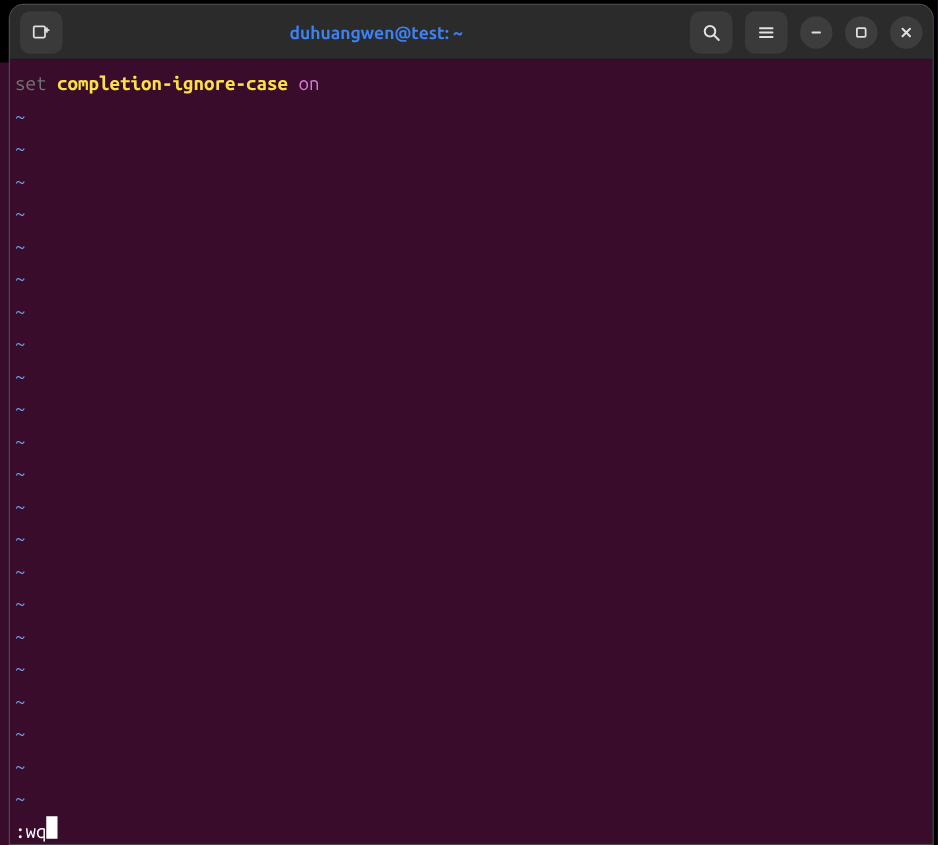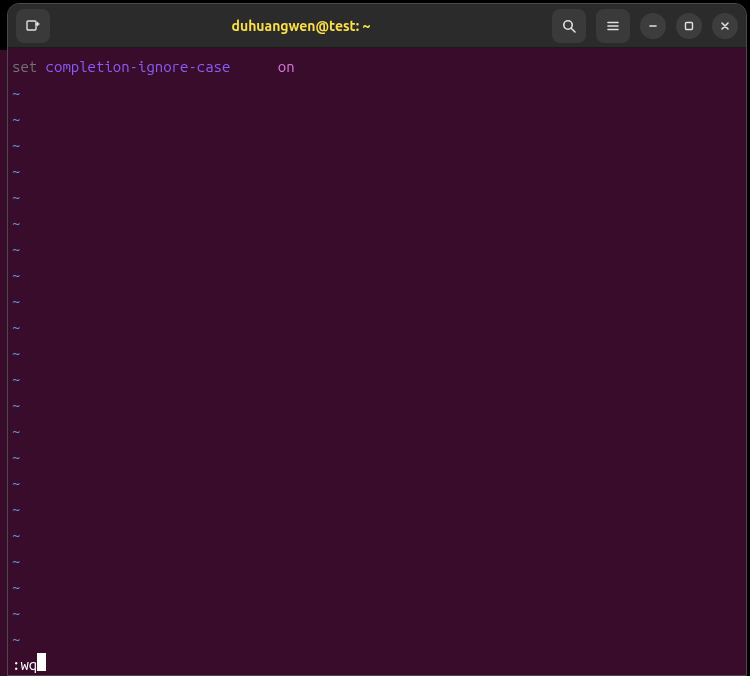--- a/index.html
+++ b/index.html
@@ -40,21 +40,21 @@
       border-radius: 8px;
       background: #3a3a3a;
       display: flex;
       align-items: center;
       justify-content: center;
       cursor: pointer;
     }
     .title-text {
       flex: 1;
       text-align: center;
-      color: #fde047;
+      color: #3b82f6;
       font-family: "Ubuntu", sans-serif;
       font-weight: 700;
       font-size: 14px;
     }
     .titlebar-right { display: flex; gap: 10px; align-items: center; }
     .win-ctrl {
       width: 26px;
       height: 26px;
       border-radius: 50%;
       background: #3d3d3d;
@@ -70,22 +70,22 @@
       font-size: 15px;
       line-height: 26px;
       color: #eee;
       display: flex;
       flex-direction: column;
       overflow: hidden;
       font-family: "Ubuntu Mono","DejaVu Sans Mono",monospace;
     }
     .content-line { white-space: pre; }
     .kw-set { color: #737373; }
-    .kw-opt { color: #8b5cf6; }
-    .kw-val { color: #d977d8; margin-left: 39px; }
+    .kw-opt { color: #fde047; font-weight: bold; }
+    .kw-val { color: #d977d8; }
     .tilde-lines { flex: 1; display: flex; flex-direction: column; }
     .tilde { color: #6a9fe8; white-space: pre; }
     .cmd-line {
       color: #fff;
       white-space: pre;
     }
     .cursor-block {
       display: inline-block;
       width: 9px;
       height: 18px;

